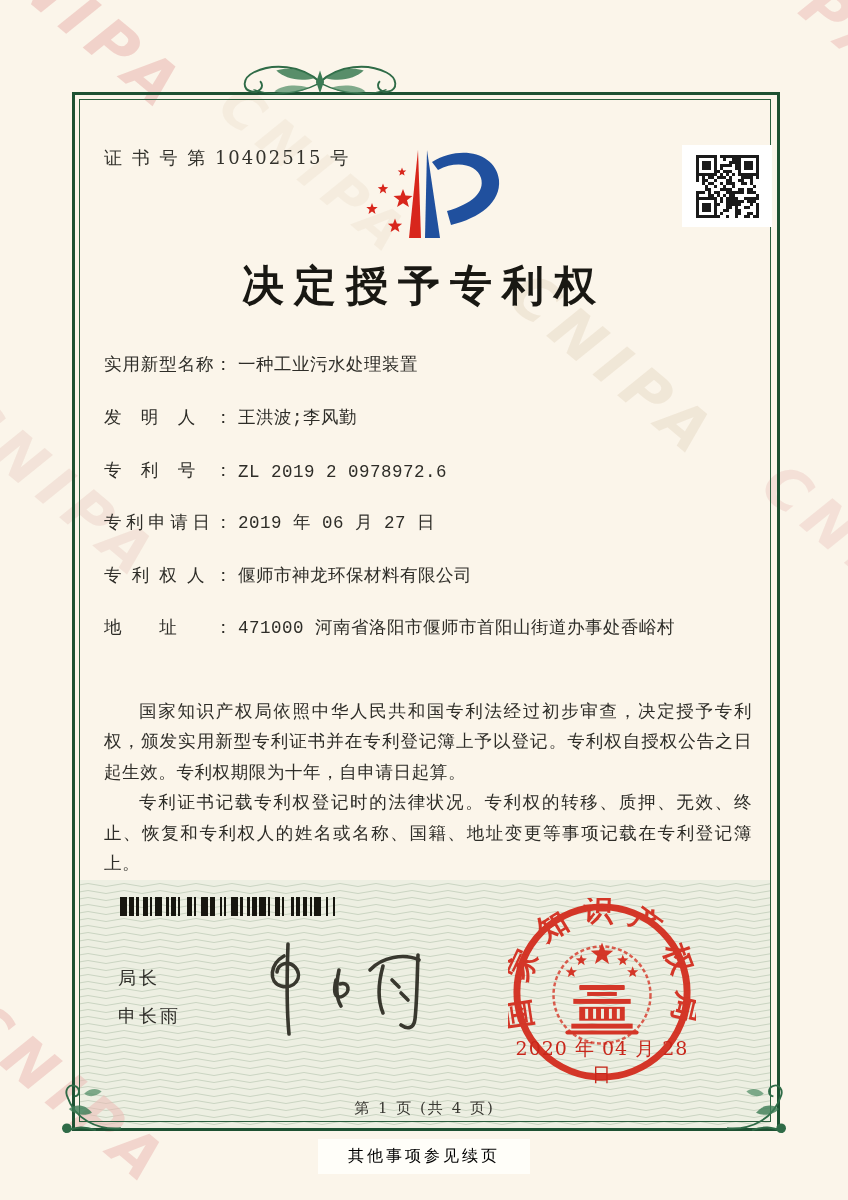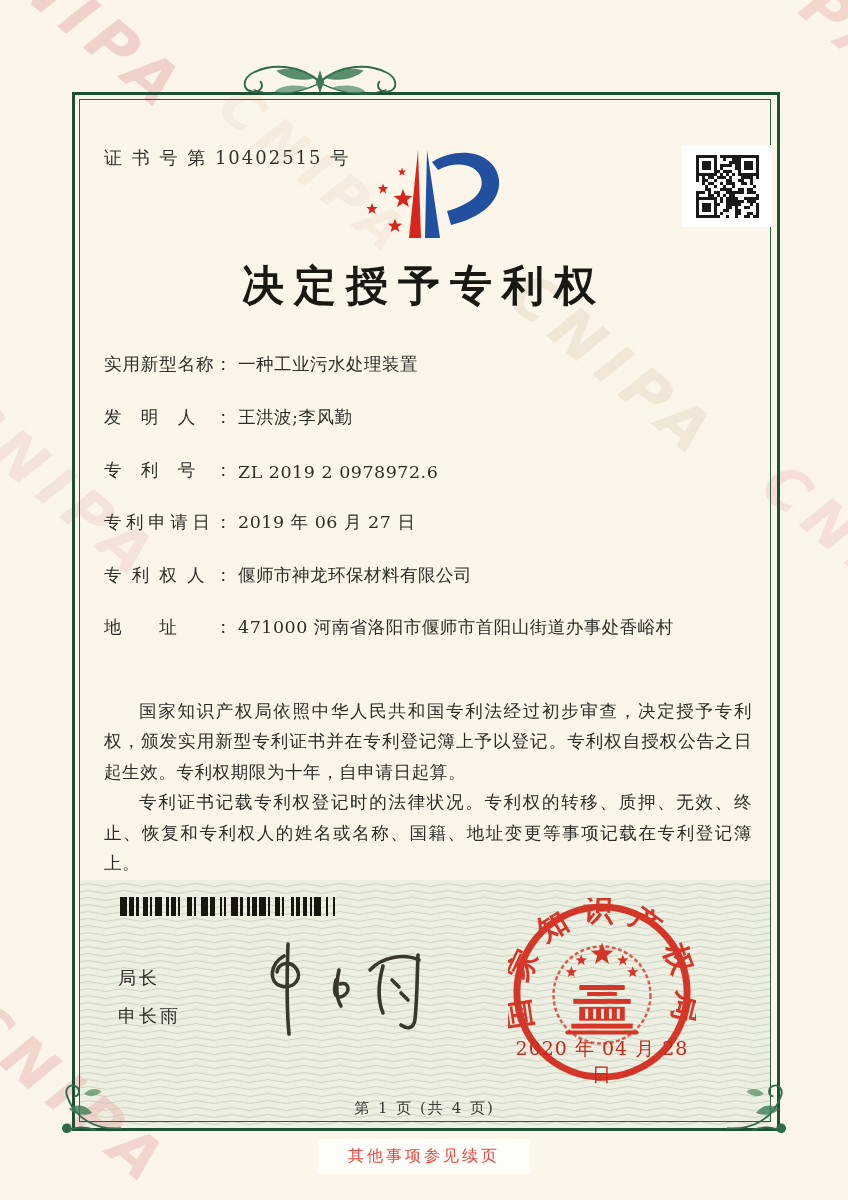--- a/index.html
+++ b/index.html
@@ -18,40 +18,40 @@
   .band svg{position:absolute;left:0;top:0;}
   .content{position:absolute;inset:0;z-index:3;}
   .certno{position:absolute;left:104px;top:146px;font-size:18px;letter-spacing:2px;color:#33322c;}
   .logo{position:absolute;left:350px;top:140px;width:160px;height:112px;}
   .qrbox{position:absolute;left:682px;top:145px;width:90px;height:82px;background:#ffffff;
          display:flex;align-items:center;justify-content:center;}
   .title{position:absolute;left:0;right:0;top:258px;text-align:center;font-size:42px;
          font-weight:bold;letter-spacing:10px;color:#191813;}
   .frow{position:absolute;left:104px;width:650px;font-size:17.5px;white-space:nowrap;}
   .flabel{display:inline-block;width:128px;text-align:justify;text-align-last:justify;vertical-align:bottom;}
-  .fval{margin-left:6px;letter-spacing:0.5px;}
+  .fval{margin-left:6px;letter-spacing:0.5px;font-family:Liberation Mono, monospace;}
   .fgroup2{position:absolute;left:346px;top:0;}
   .fgroup2 .flabel2{letter-spacing:1px;}
   .body-text{position:absolute;left:104px;top:696px;width:648px;font-size:17.5px;line-height:1.74;
          letter-spacing:0.6px;text-align:justify;}
   .body-text p{margin:0;text-indent:2em;}
   .barcode{position:absolute;left:120px;top:897px;width:218px;height:19px;overflow:hidden;
          white-space:nowrap;font-size:0;}
   .barcode span{display:inline-block;height:19px;vertical-align:top;}
   .sig-title{position:absolute;left:118px;top:966px;font-size:18px;letter-spacing:3px;}
   .sig-name{position:absolute;left:118px;top:1004px;font-size:18px;letter-spacing:3px;}
   .sig-svg{position:absolute;left:232px;top:940px;width:215px;height:102px;}
   .seal{position:absolute;left:508px;top:898px;width:188px;height:188px;z-index:4;}
   .seal-date{position:absolute;left:508px;top:1036px;width:188px;text-align:center;font-size:19px;
          color:#c8271b;letter-spacing:1px;z-index:5;}
   .page-info{position:absolute;left:79px;top:1099px;width:691px;text-align:center;font-size:15px;
          letter-spacing:2px;color:#3a3933;}
   .cont-note{position:absolute;left:0;right:0;top:1139px;text-align:center;}
   .cont-note span{display:inline-block;background:#fffef9;padding:7px 30px;font-size:16px;
-         letter-spacing:3px;color:#ef4444;}
+         letter-spacing:3px;color:#000000;}
   .orn-top{position:absolute;left:225px;top:55px;width:190px;height:54px;z-index:3;}
   .orn-bl{position:absolute;left:56px;top:1080px;width:70px;height:56px;z-index:3;}
   .orn-br{position:absolute;left:722px;top:1080px;width:70px;height:56px;z-index:3;}
 </style>
 </head>
 <body>
 
 <div class="page">
 
   <div class="wm" style="left:-50px;top:-20px;font-size:62px;color:rgba(235,186,180,.6)">CNIPA</div>

